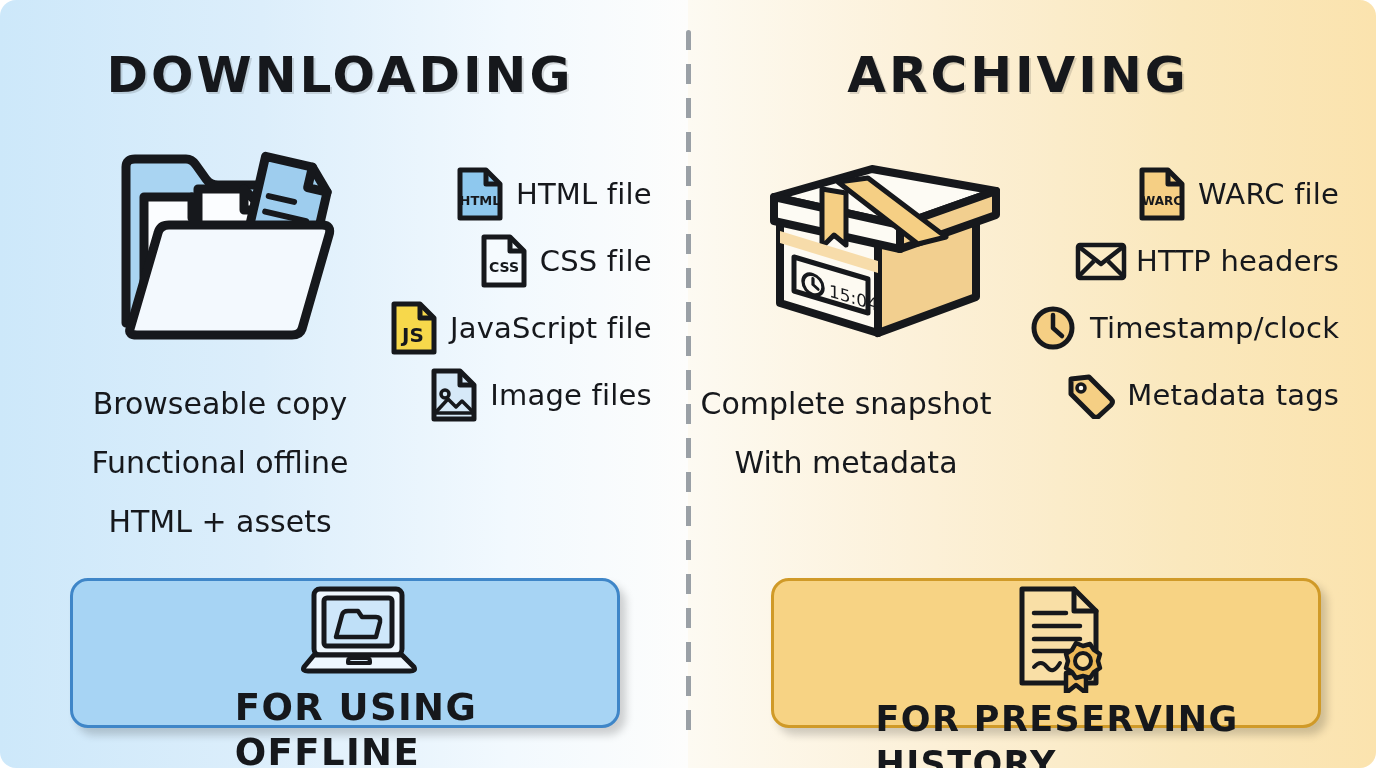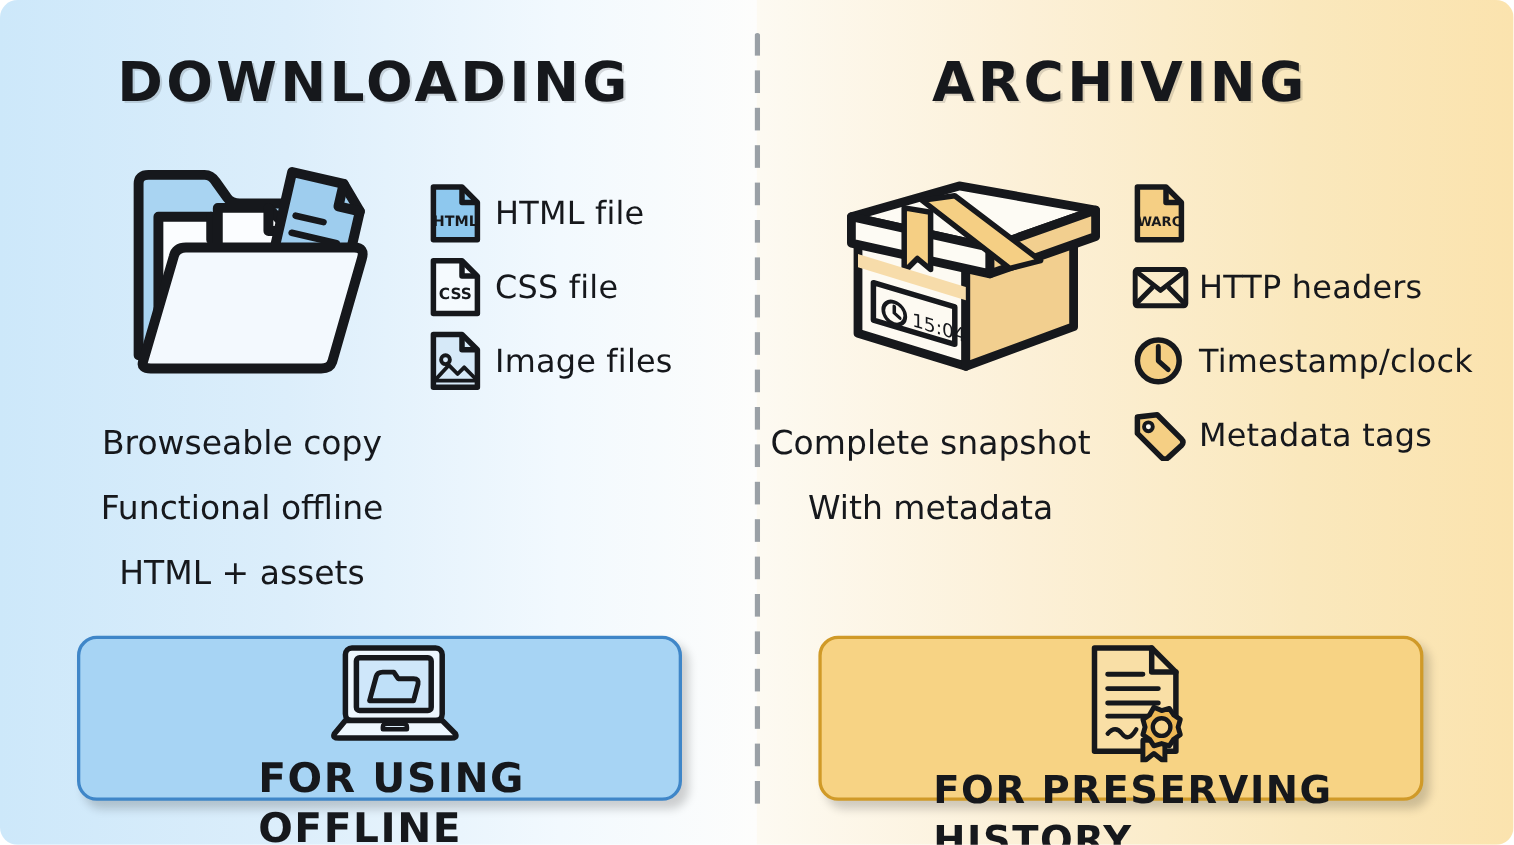--- a/index.html
+++ b/index.html
@@ -82,20 +82,21 @@
     position: absolute;
     top: 160px;
   }
   .col.left  .filelist { left: 388px; }
   .col.right .filelist { left: 340px; }
 
   .filerow {
     display: flex;
     align-items: center;
     height: 67px;
+    justify-content: flex-end;
   }
   .filerow .ficon {
     width: 56px;
     display: flex;
     justify-content: flex-start;
     flex: none;
   }
   .filerow .flabel {
     font-size: 29px;
     color: #16181c;
@@ -132,21 +133,21 @@
     box-shadow: 6px 7px 9px rgba(0,0,0,0.18);
     flex-direction: column;
   }
   .col.left .banner {
     left: 70px;
     width: 550px;
     background: #a7d4f4;
     border: 3px solid #3f86c8;
   }
   .col.right .banner {
-    left: 56px;
+    left: 83px;
     width: 550px;
     background: #f7d384;
     border: 3px solid #d09a28;
   }
   .banner .bicon { margin-left: 28px; flex: none; }
   .banner .btext {
     margin-left: 22px;
     font-family: "DejaVu Sans", sans-serif;
     font-weight: bold;
     font-size: 37px;
@@ -213,20 +214,30 @@
         <span class="ficon">
           <svg width="52" height="58" viewBox="0 0 52 58">
             <path d="M6 5 H32 L46 19 V53 H6 Z" fill="#f5fafe" stroke="#16181c" stroke-width="5" stroke-linejoin="round"></path>
             <path d="M32 5 V19 H46" fill="none" stroke="#16181c" stroke-width="5" stroke-linejoin="round"></path>
             <text x="26" y="40" text-anchor="middle" font-family="DejaVu Sans, sans-serif" font-size="14" font-weight="bold" fill="#16181c">CSS</text>
           </svg>
         </span>
         <span class="flabel">CSS file</span>
       </div>
 
+      <div class="filerow">
+        <span class="ficon">
+          <svg width="52" height="58" viewBox="0 0 52 58">
+            <path d="M6 5 H32 L46 19 V53 H6 Z" fill="#f7d84b" stroke="#16181c" stroke-width="5" stroke-linejoin="round"></path>
+            <path d="M32 5 V19 H46" fill="none" stroke="#16181c" stroke-width="5" stroke-linejoin="round"></path>
+            <text x="25" y="43" text-anchor="middle" font-family="DejaVu Sans, sans-serif" font-size="20" font-weight="bold" fill="#16181c">JS</text>
+          </svg>
+        </span>
+        <span class="flabel">JavaScript file</span>
+      </div>
 
       <div class="filerow">
         <span class="ficon">
           <svg width="52" height="58" viewBox="0 0 52 58">
             <path d="M6 5 H32 L46 19 V53 H6 Z" fill="#d6e9f8" stroke="#16181c" stroke-width="5" stroke-linejoin="round"></path>
             <path d="M32 5 V19 H46" fill="none" stroke="#16181c" stroke-width="5" stroke-linejoin="round"></path>
             <circle cx="17" cy="28" r="4" fill="none" stroke="#16181c" stroke-width="3.5"></circle>
             <path d="M8 46 L20 33 L28 41 L34 35 L45 46" fill="none" stroke="#16181c" stroke-width="3.5" stroke-linejoin="round" stroke-linecap="round"></path>
             <path d="M7 47 H45" stroke="#16181c" stroke-width="3.5"></path>
           </svg>
@@ -300,20 +311,21 @@
     <div class="filelist">
 
       <div class="filerow">
         <span class="ficon">
           <svg width="52" height="58" viewBox="0 0 52 58">
             <path d="M6 5 H32 L46 19 V53 H6 Z" fill="#f5cf84" stroke="#16181c" stroke-width="5" stroke-linejoin="round"></path>
             <path d="M32 5 V19 H46" fill="none" stroke="#16181c" stroke-width="5" stroke-linejoin="round"></path>
             <text x="26" y="40" text-anchor="middle" font-family="DejaVu Sans, sans-serif" font-size="12" font-weight="bold" fill="#16181c">WARC</text>
           </svg>
         </span>
+        <span class="flabel">WARC file</span>
       </div>
 
       <div class="filerow">
         <span class="ficon">
           <svg width="54" height="44" viewBox="0 0 54 44">
             <rect x="4" y="6" width="46" height="33" rx="2" fill="none" stroke="#16181c" stroke-width="4.5"></rect>
             <path d="M4 7 L27 25 L50 7" fill="none" stroke="#16181c" stroke-width="4.5" stroke-linejoin="round"></path>
             <path d="M4 38 L20 22 M50 38 L34 22" fill="none" stroke="#16181c" stroke-width="4.5"></path>
           </svg>
         </span>

